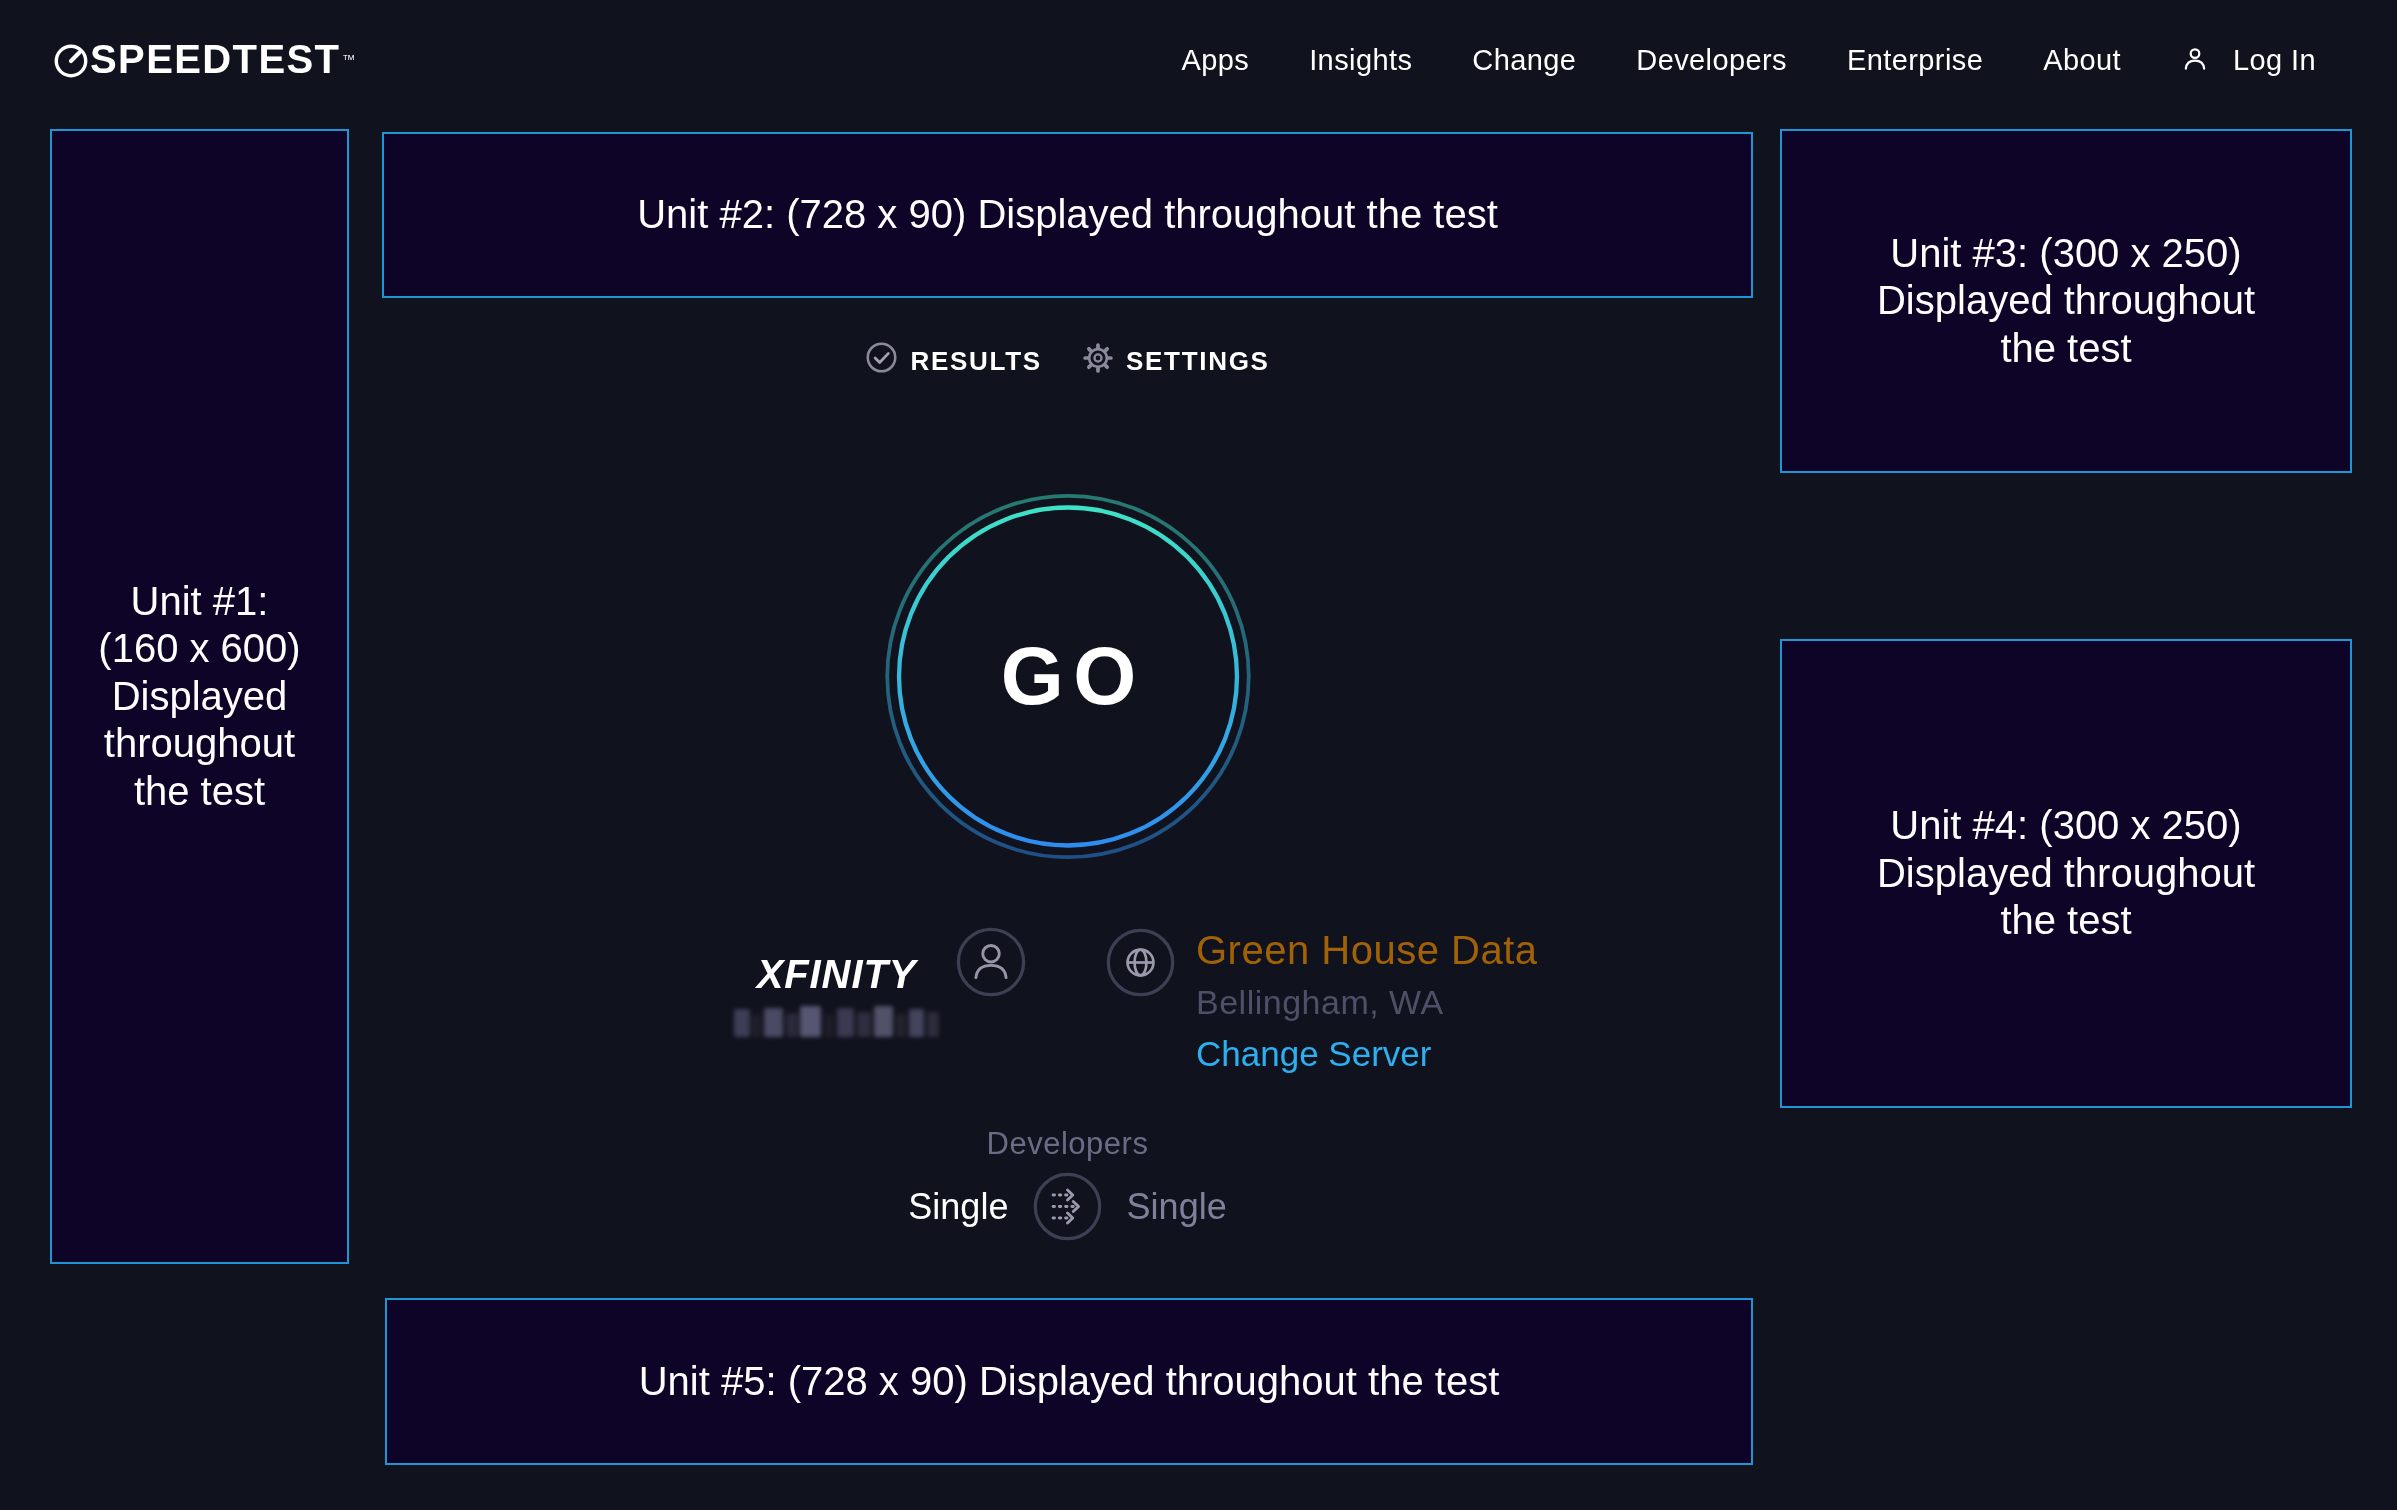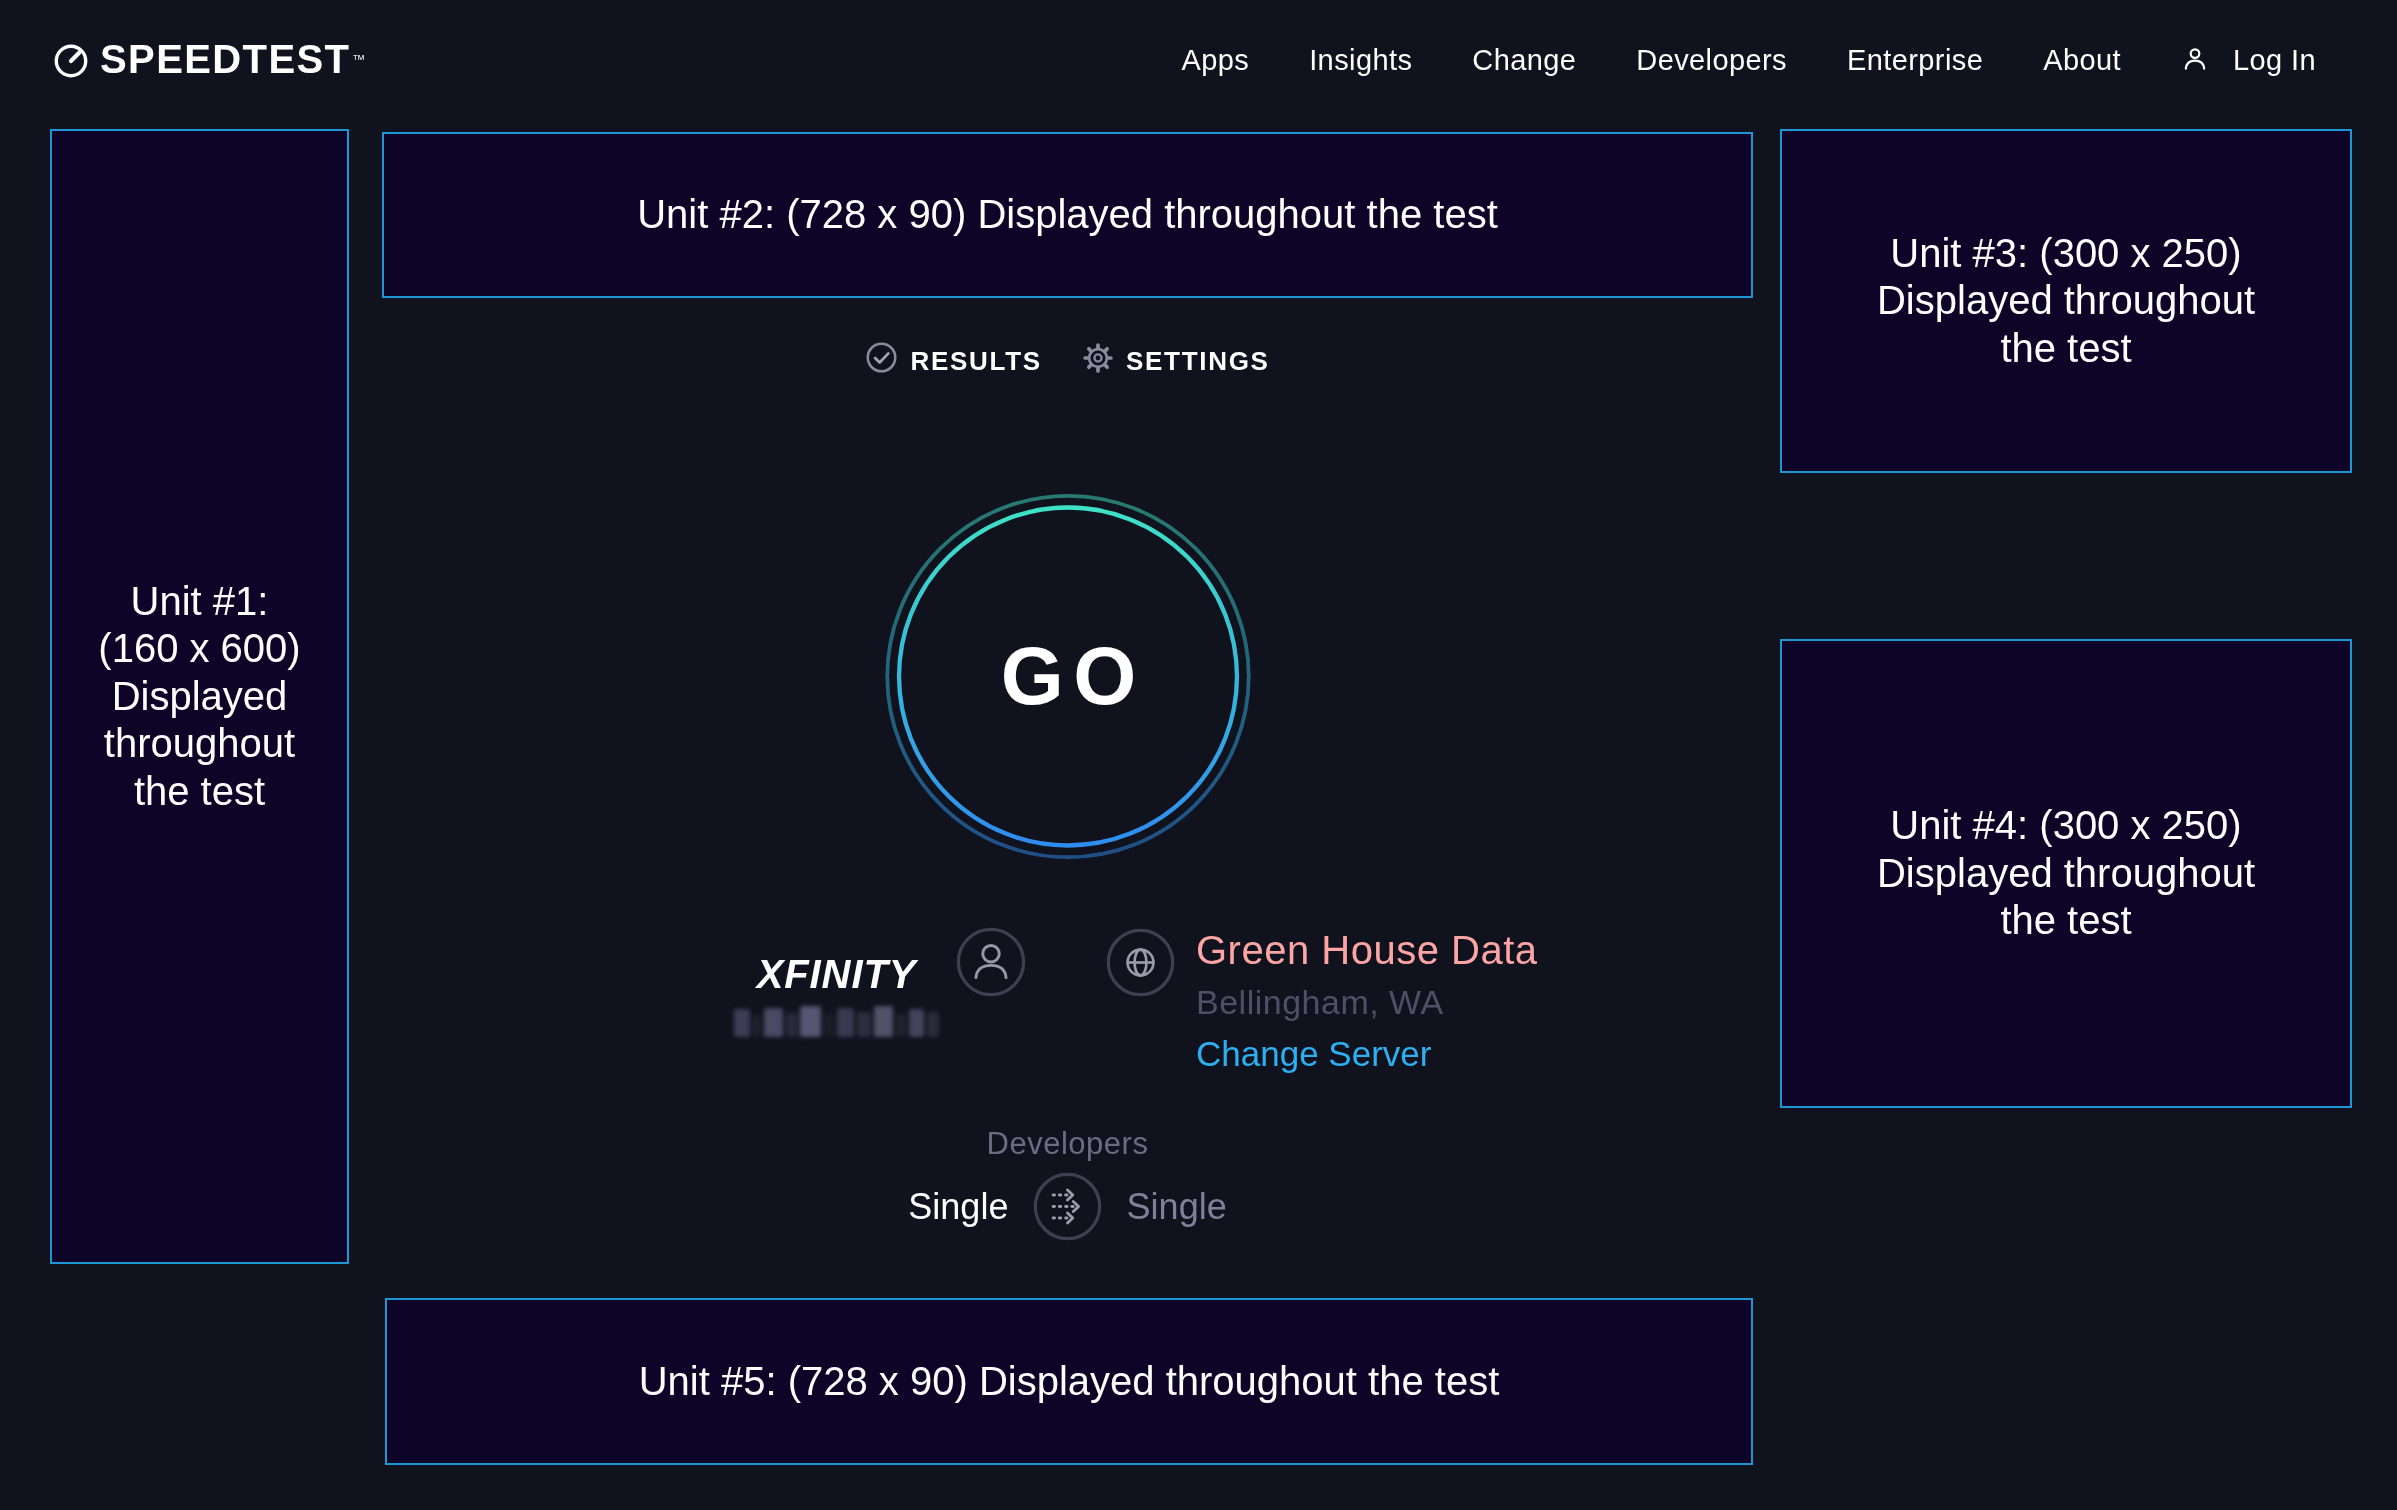--- a/index.html
+++ b/index.html
@@ -2,21 +2,21 @@
 <html style="font-size:15px"><head>
 <meta charset="utf-8">
 <style>
   html,body{margin:0;padding:0;background:#10121d;}
   #app{position:relative;width:2397px;height:1510px;background:#10121d;
        font-family:"Liberation Sans",sans-serif;overflow:hidden;}
 
   
   header{position:absolute;top:0;left:0;right:0;height:121px;display:flex;
          align-items:center;padding:0 81px 0 52px;box-sizing:border-box;}
-  .logo{display:flex;align-items:flex-start;gap:10px;cursor:pointer;}
+  .logo{display:flex;align-items:flex-start;gap:0;cursor:pointer;}
   .logo svg{margin-top:3.8px;}
   .logo-text{color:#fff;font-size:40px;font-weight:700;letter-spacing:1.4px;line-height:43px;}
   .logo-tm{color:#fff;font-size:13px;position:relative;top:-9.4px;margin-left:1.9px;opacity:.9;}
   nav{margin-left:auto;display:flex;align-items:center;gap:60px;}
   .nav-link{color:#fff;font-size:29px;font-weight:500;letter-spacing:0.4px;cursor:pointer;white-space:nowrap;}
   .login{display:flex;align-items:center;gap:24px;cursor:pointer;}
 
   
   .ad{position:absolute;box-sizing:border-box;background:#0e0428;border:2.8px solid #1e96d6;
       display:flex;align-items:center;justify-content:center;text-align:center;
@@ -45,21 +45,21 @@
   .isp-name{color:#fff;font-size:40px;font-weight:600;letter-spacing:0.9px;line-height:41px;}
   .redacted{margin-top:11.3px;margin-left:auto;width:205px;height:31px;display:flex;gap:2.8px;
             align-items:flex-end;filter:blur(2.1px);justify-content:flex-end;}
   .redacted span{display:block;border-radius:1.9px;}
 
   .icon-abs{position:absolute;}
   .avatar-icon{top:926px;left:573px;}
   .globe-icon{top:926px;left:722px;}
 
   .server-text{position:absolute;top:930px;left:814px;text-align:left;}
-  .server-name{color:#fca5a5;font-size:40px;font-weight:500;letter-spacing:0.5px;line-height:41px;}
+  .server-name{color:#a16207;font-size:40px;font-weight:500;letter-spacing:0.5px;line-height:41px;}
   .server-loc{margin-top:13px;color:#4f4f68;font-size:34px;line-height:36px;letter-spacing:0.5px;}
   .server-change{margin-top:15px;color:#2cb0f2;font-size:35px;line-height:38px;cursor:pointer;
                  display:inline-block;}
 
   .connections-label{position:absolute;top:1126px;left:0;width:100%;text-align:center;
                      color:#6b6b85;font-size:31px;letter-spacing:0.5px;}
   .conn-row{position:absolute;top:1170px;left:0;width:100%;display:flex;justify-content:center;
             align-items:center;gap:22.6px;}
   .conn-multi{color:#fff;font-size:36px;font-weight:500;cursor:pointer;}
   .conn-single{color:#80809a;font-size:36px;cursor:pointer;}

